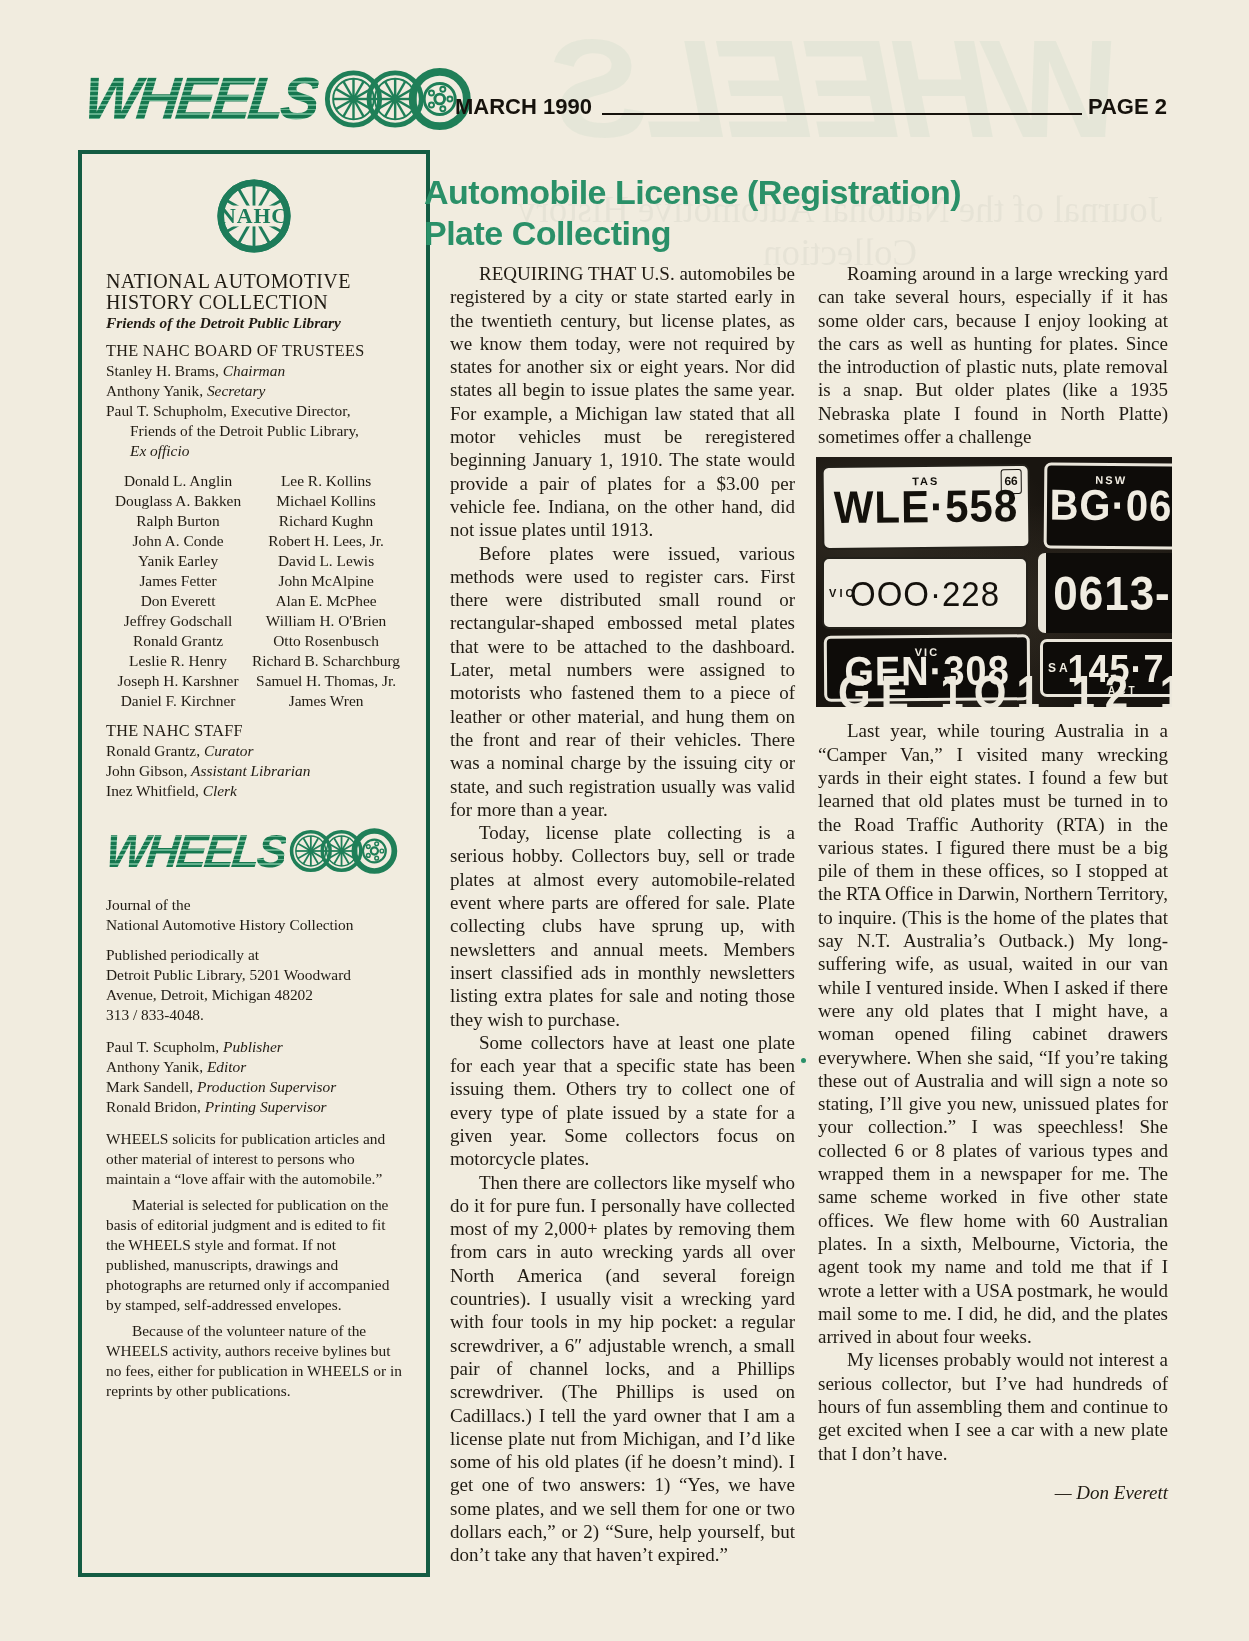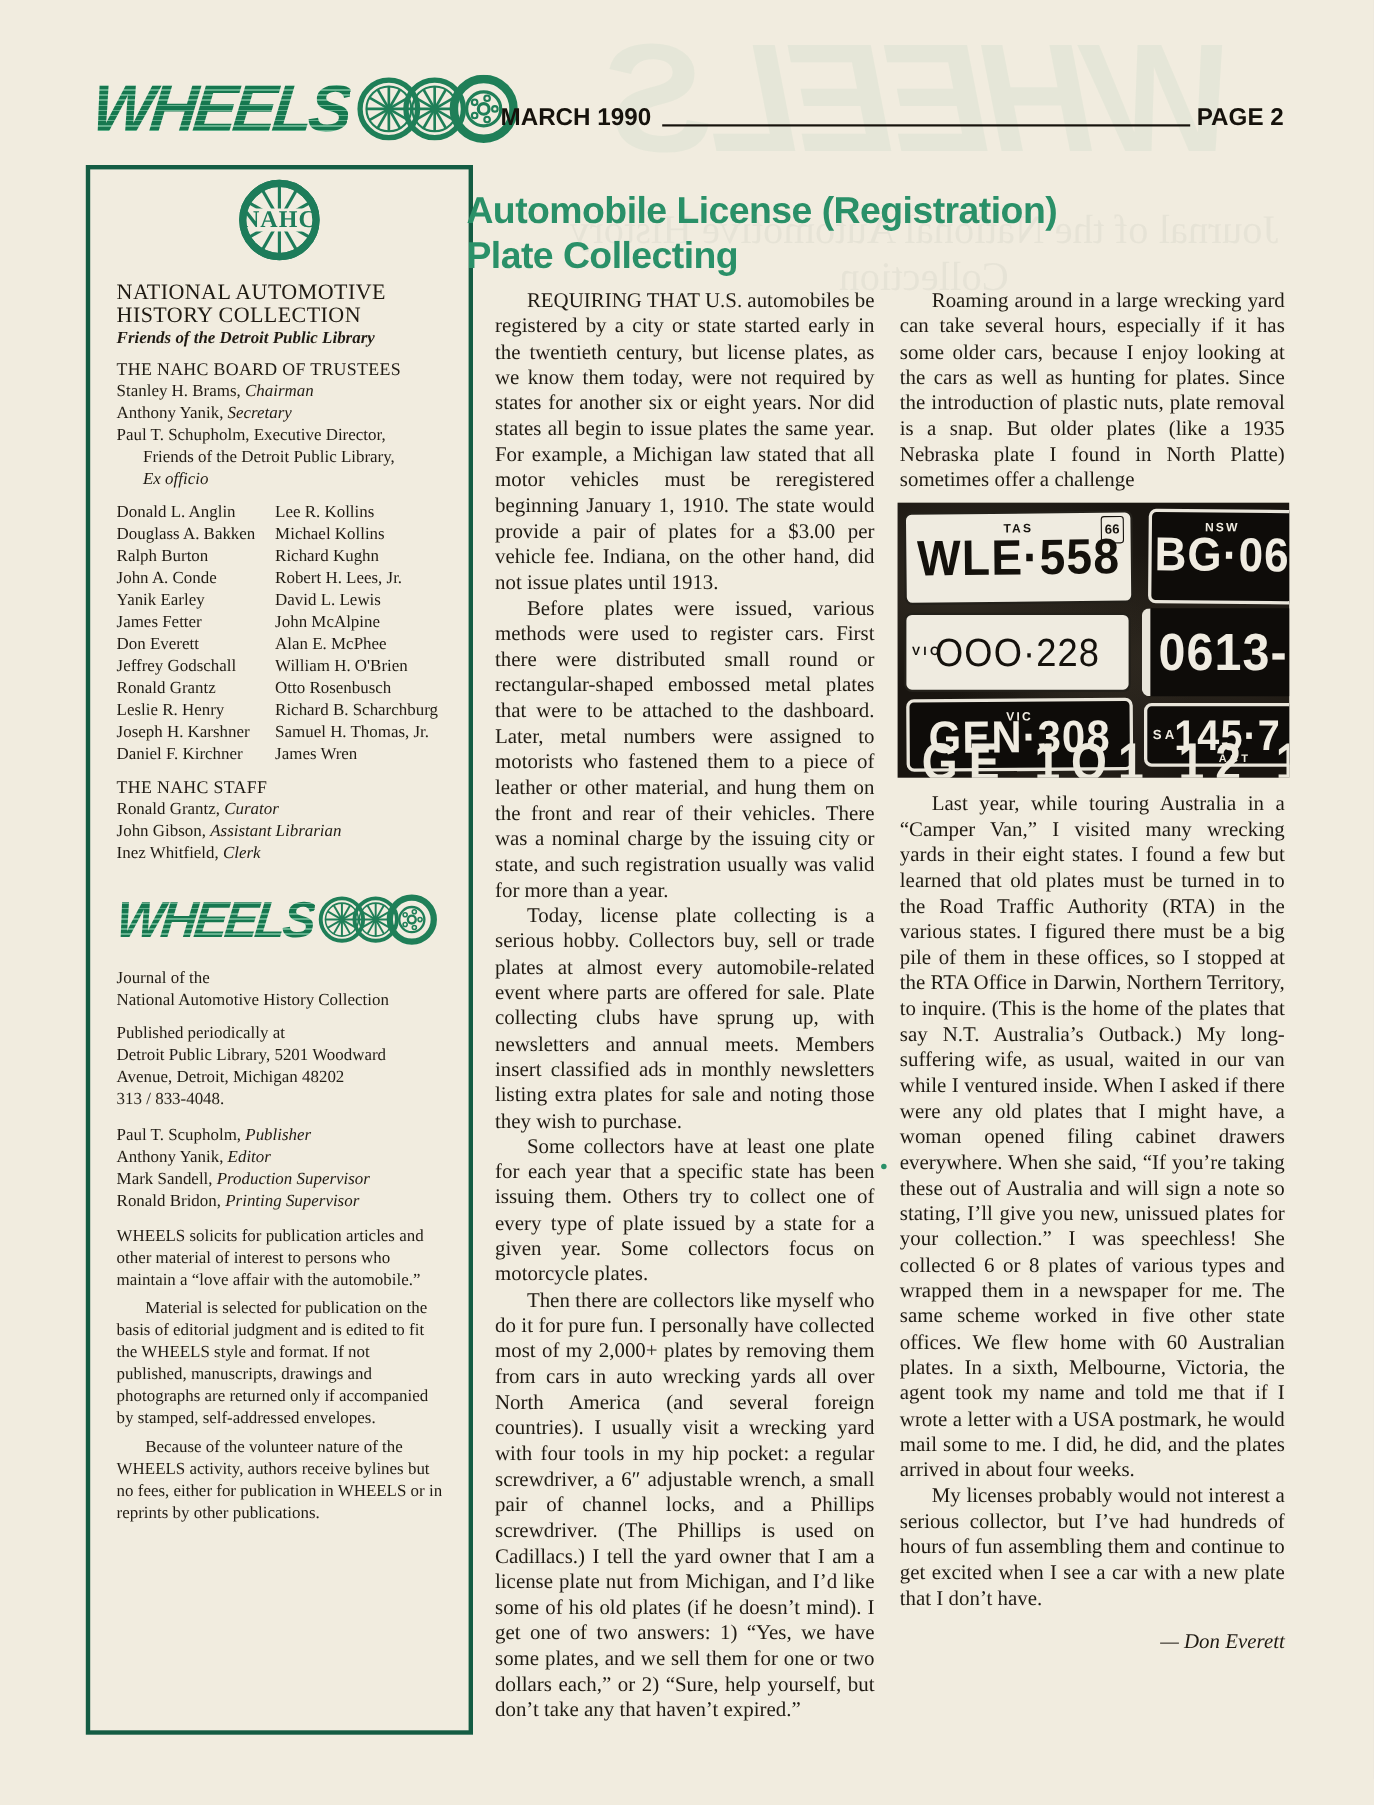--- a/index.html
+++ b/index.html
@@ -39,30 +39,30 @@
   .header-line {
     position:absolute; left:455px; top:94px; width:712px;
     display:flex; align-items:flex-end;
     font-family:"Liberation Sans",sans-serif; font-weight:bold; font-size:22px; color:#16120c;
   }
   .header-rule { flex:1; border-bottom:2.5px solid #16120c; margin:0 6px 5px 10px; height:1px; }
   
   .sidebar {
     position:absolute; left:78px; top:150px; width:352px; height:1427px;
     border:4px solid #145c43; box-sizing:border-box;
-    padding:8px 24px 0 24px; font-size:15.4px; line-height:20px;
+    padding:24px 24px 0 24px; font-size:15.4px; line-height:20px;
   }
   .nahc-wrap { text-align:center; margin-bottom:12px; }
   .org-name { font-size:20px; letter-spacing:0.4px; line-height:21px; }
   .org-sub { font-weight:bold; font-style:italic; margin-bottom:8px; }
   .sb-heading { font-size:16.2px; letter-spacing:0.3px; margin-top:5px; }
   .person { white-space:nowrap; }
   .ind { padding-left:24px; }
   .trustees { display:flex; margin-top:10px; }
-  .trustees .t-col { width:148px; }
+  .trustees .t-col { width:148px;text-align:center; }
   .trustees .t-col + .t-col { width:156px; }
   .trustees div { white-space:nowrap; }
   .staff-block { margin-top:10px; }
   .sb-logo { margin-top:26px; display:flex; align-items:center; gap:3px; }
   .journal-lines { margin-top:20px; }
   .pub-block { margin-top:10px; }
   .masthead-block { margin-top:12px; }
   .policy { margin-top:12px; }
   .policy p { margin:0 0 6px 0; text-indent:26px; }
   .policy p.flush, p.flush { text-indent:0; }

